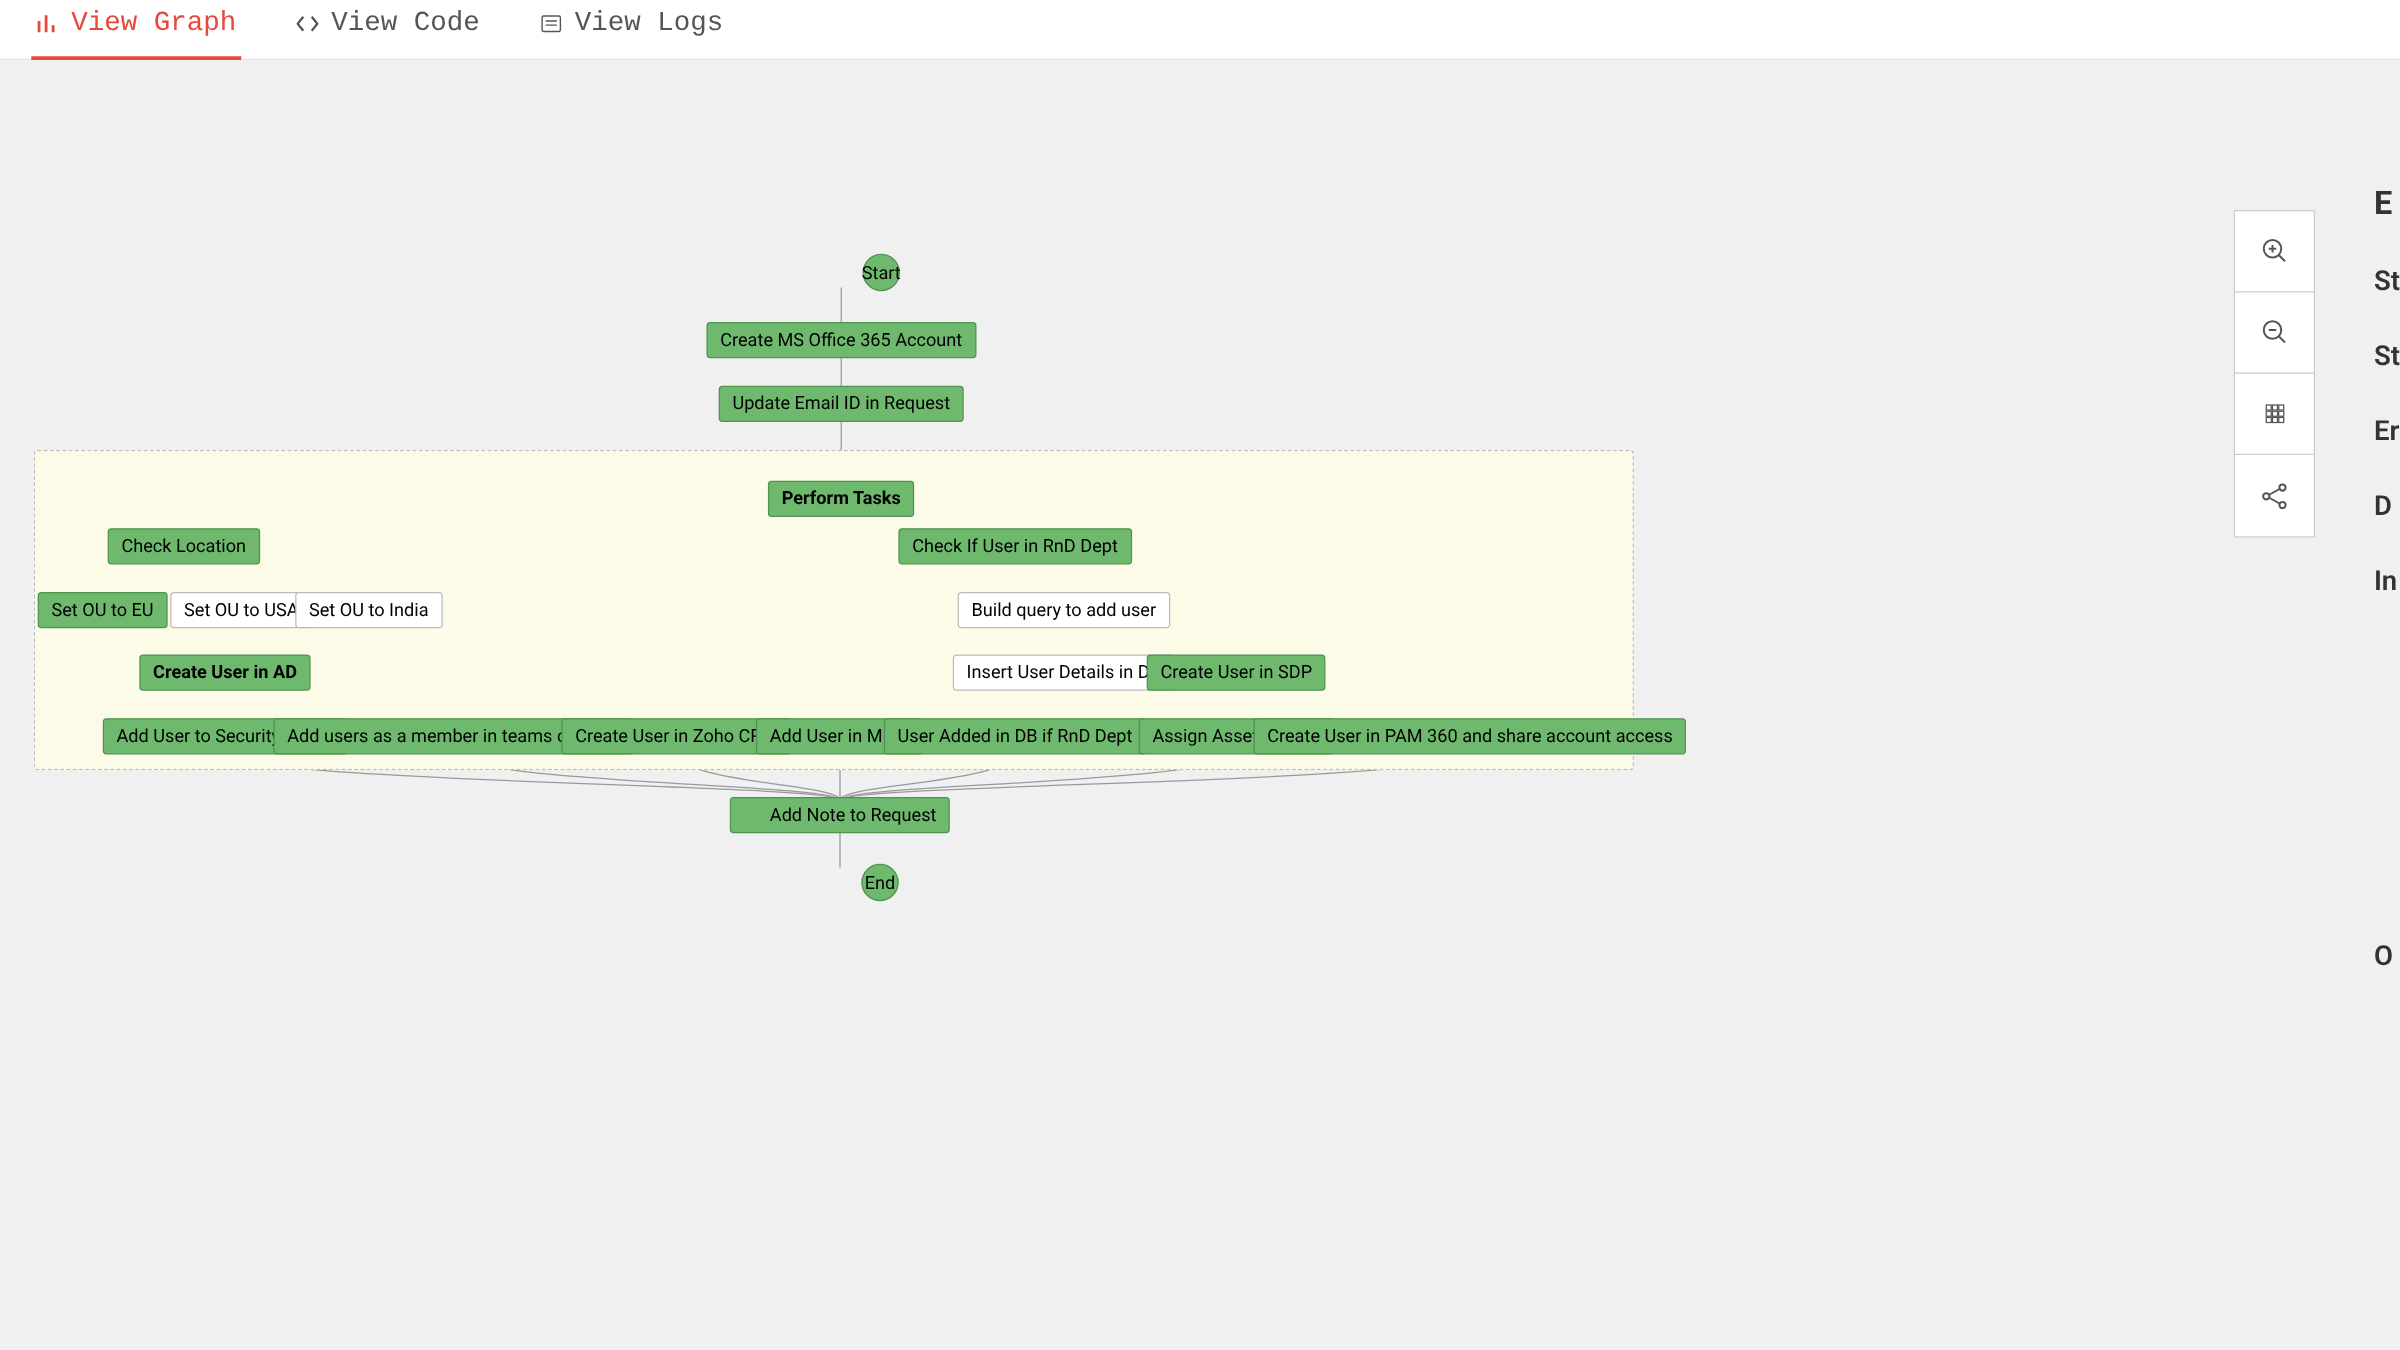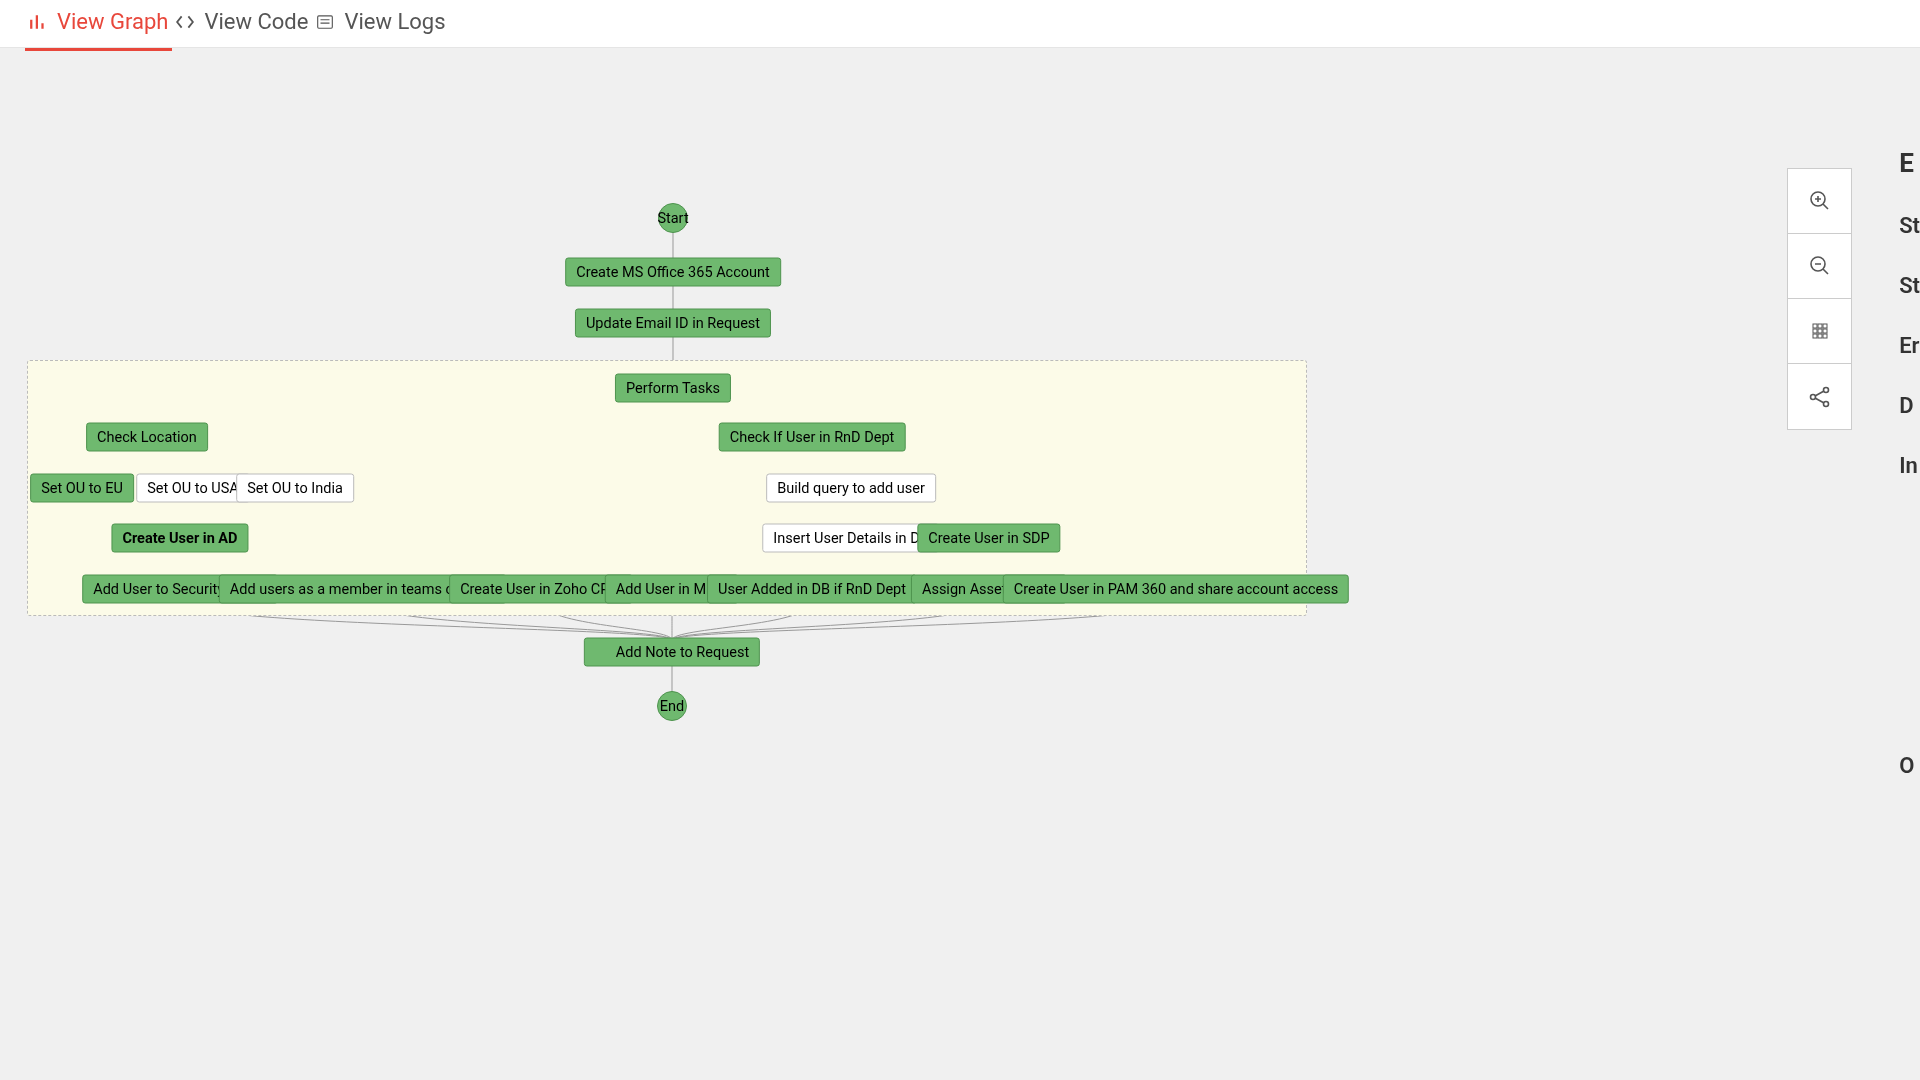--- a/index.html
+++ b/index.html
@@ -1,18 +1,18 @@
 <!DOCTYPE html>
 <html><head>
 <meta charset="utf-8">
 <style>
 * { box-sizing: border-box; margin: 0; padding: 0; }
 body { font-family: -apple-system, BlinkMacSystemFont, "Segoe UI", Roboto, sans-serif; background: #f0f0f0; width: 1920px; height: 1080px; overflow: hidden; }
 
-.tabs { background: #fff; display: flex; padding: 0 25px; border-bottom: 1px solid #e5e5e5; height: 48px; align-items: center; }
+.tabs { background: #fff; display: flex; padding: 0 25px; gap: 40px; border-bottom: 1px solid #e5e5e5; height: 48px; align-items: flex-end; font-family: Liberation Mono, monospace; }
 .tab { display: flex; align-items: center; gap: 10px; padding: 12px 4px 14px 4px; color: #555; font-size: 22px; cursor: pointer; font-weight: 400; border-bottom: 3px solid transparent; margin-bottom: -1px; }
 .tab.active { color: #e8473b; border-bottom: 3px solid #e8473b; }
 .tab svg { width: 18px; height: 18px; }
 
 .canvas-wrap { position: relative; height: calc(1080px - 48px); }
 
 .legend { position: absolute; top: 18px; right: 140px; display: flex; gap: 28px; align-items: center; font-size: 20px; color: #555; }
 .legend-item { display: flex; align-items: center; gap: 10px; }
 .dot { width: 18px; height: 18px; border-radius: 50%; }
 
@@ -23,21 +23,21 @@
 
 .side-labels { position: absolute; right: 0; top: 90px; font-size: 22px; color: #333; font-weight: 600; display: flex; flex-direction: column; gap: 35px; padding-top: 10px; }
 .side-labels > div:first-child { font-size: 26px; font-weight: 700; }
 
 .graph { position: absolute; top: 0; left: 0; width: 100%; height: 100%; }
 
 .parallel-box { position: absolute; border: 1.5px dashed #bbb; background: #fcfbe8; border-radius: 3px; }
 
 .node { position: absolute; background: #6fb96f; border: 1px solid #4e934e; color: #000; font-size: 14.5px; padding: 5px 10px; border-radius: 3px; white-space: nowrap; cursor: pointer; transform: translate(-50%, -50%); }
 .node.white { background: #fff; border: 1px solid #bbb; }
-.node.circle { border-radius: 50%; padding: 0; display: flex; align-items: center; justify-content: center; }
+.node.circle { border-radius: 50%; padding: 0; display: flex; align-items: center; justify-content: center; margin-left: 32px; }
 </style>
 </head>
 <body>
 
 <div class="tabs">
   <div class="tab active">
     <svg viewBox="0 0 16 16">
         <path d="M2 14V6M7 14V2M12 14V9" stroke="currentColor" stroke-width="2" fill="none"></path>
       </svg>
     <span>View Graph</span>
@@ -136,21 +136,21 @@
       <path d="M 672 553 C 672 579, 672 579, 672 592" fill="none" stroke="#999" stroke-width="1"></path>
       <path d="M 812 553 C 812 579, 672 579, 672 592" fill="none" stroke="#999" stroke-width="1"></path>
       <path d="M 989 553 C 989 579, 672 579, 672 592" fill="none" stroke="#999" stroke-width="1"></path>
       <path d="M 1176 553 C 1176 579, 672 579, 672 592" fill="none" stroke="#999" stroke-width="1"></path>
     </svg>
   <div class="parallel-box" style="left: 27px; top: 312px; width: 1280px; height: 256px;"></div>
   <div id="nodes-layer">
       <div class="node circle" style="left: 673px; top: 170px; width: 30px; height: 30px;">Start</div>
       <div class="node" style="left: 673px; top: 224px;">Create MS Office 365 Account</div>
       <div class="node" style="left: 673px; top: 275px;">Update Email ID in Request</div>
-      <div class="node" style="left: 673px; top: 340px;">Perform Tasks</div>
+      <div class="node" style="left: 673px; top: 351px; font-weight: bold;">Perform Tasks</div>
       <div class="node" style="left: 147px; top: 389px;">Check Location</div>
       <div class="node" style="left: 82px; top: 440px;">Set OU to EU</div>
       <div class="node white" style="left: 193px; top: 440px;">Set OU to USA</div>
       <div class="node white" style="left: 295px; top: 440px;">Set OU to India</div>
       <div class="node" style="left: 180px; top: 490px; font-weight: bold;">Create User in AD</div>
       <div class="node" style="left: 180px; top: 541px;">Add User to Security Group</div>
       <div class="node" style="left: 363px; top: 541px;">Add users as a member in teams channel</div>
       <div class="node" style="left: 541px; top: 541px;">Create User in Zoho CRM</div>
       <div class="node" style="left: 672px; top: 541px;">Add User in MDM</div>
       <div class="node" style="left: 812px; top: 389px;">Check If User in RnD Dept</div>

